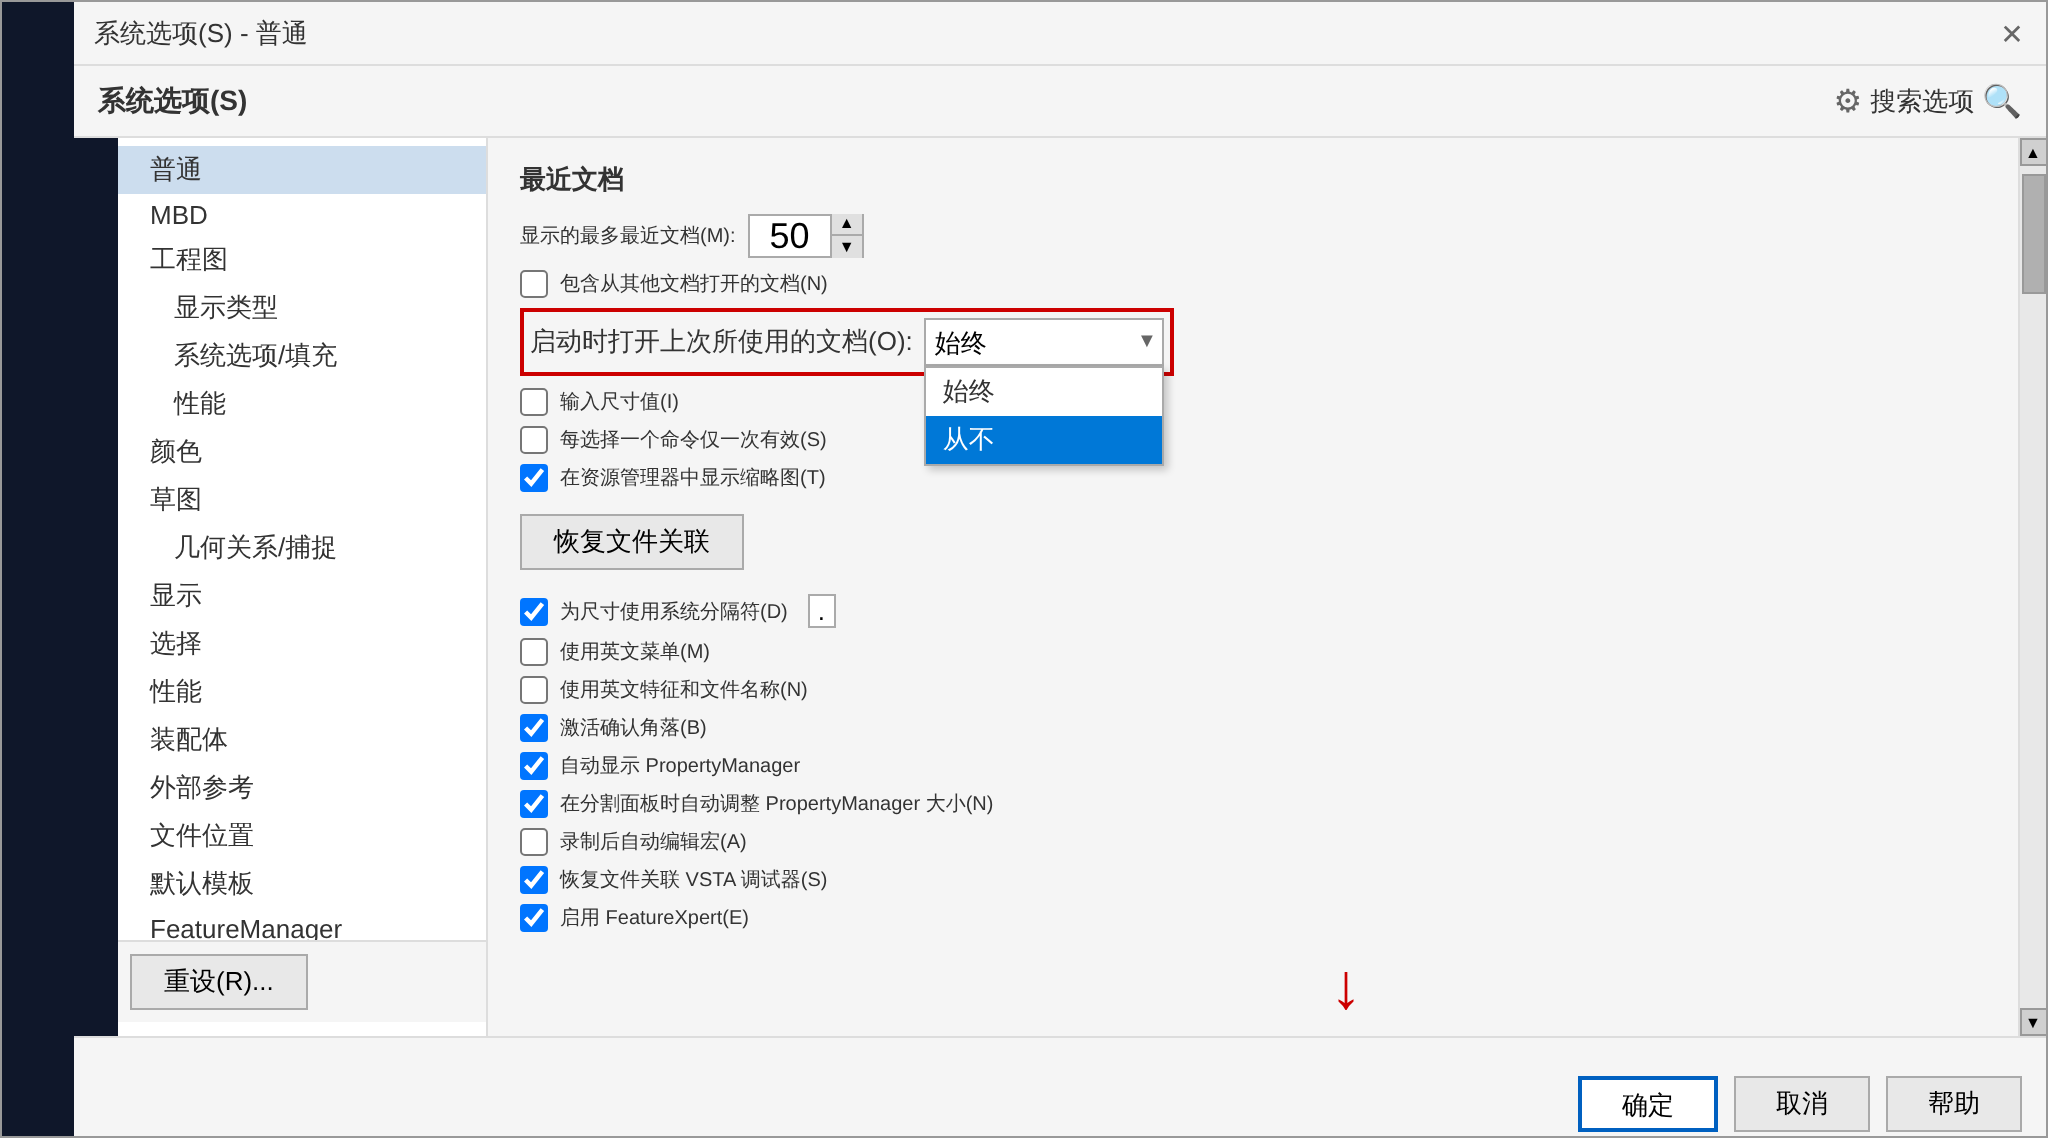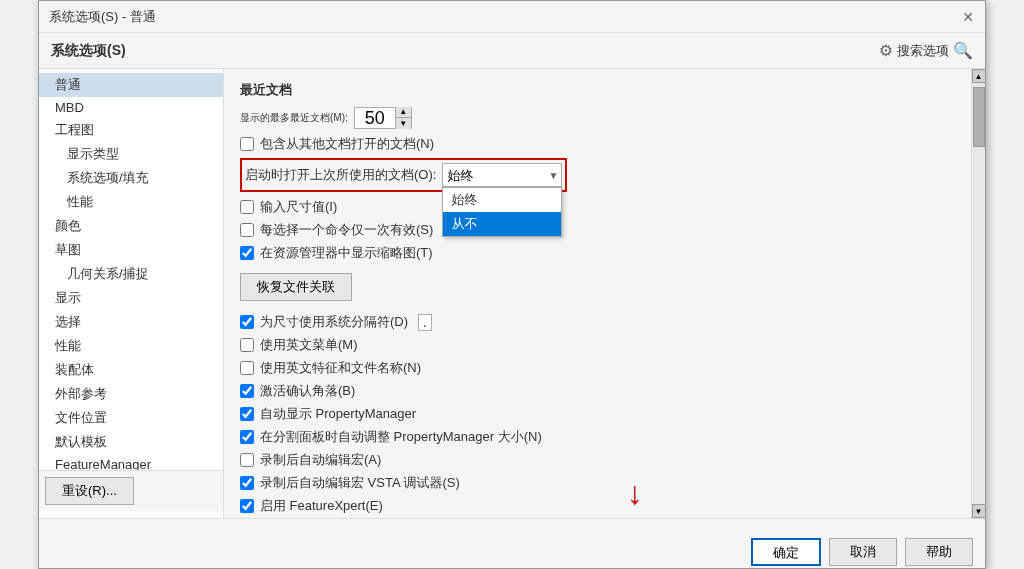--- a/index.html
+++ b/index.html
@@ -7,27 +7,28 @@
       font-family: "Microsoft YaHei", "SimHei", sans-serif;
       font-size: 13px;
       background: #f0f0f0;
       display: flex;
       align-items: center;
       justify-content: center;
       min-height: 100vh;
     }
 
     .window {
-      width: 948px;
+      width: 1024px;
       height: 569px;
       background: #0f172a;
       border: 1px solid #999;
       box-shadow: 2px 2px 8px rgba(0,0,0,0.3);
       display: flex;
       flex-direction: column;
+      padding-left: 36px;
     }
 
     
     .title-bar {
       background: #f5f5f5;
       border-bottom: 1px solid #ddd;
       display: flex;
       align-items: center;
       justify-content: space-between;
       padding: 6px 10px;
@@ -85,20 +86,21 @@
     .search-icon-magnify {
       font-size: 16px;
       color: #666;
     }
 
     
     .main-content {
       display: flex;
       flex: 1;
       overflow: hidden;
+      margin-left: 22px;
     }
 
     
     .sidebar {
       width: 185px;
       background: #fff;
       border-right: 1px solid #ddd;
       overflow-y: auto;
       padding: 4px 0;
       position: relative;
@@ -186,21 +188,21 @@
       display: flex;
       align-items: center;
       gap: 6px;
       margin-bottom: 5px;
     }
     .checkbox-row input[type=checkbox] {
       width: 14px;
       height: 14px;
     }
     .checkbox-row label {
-      font-size: 13px;
+      font-size: 10px;
       color: #333;
     }
 
     
     .dropdown-row {
       display: flex;
       align-items: center;
       margin-bottom: 6px;
       gap: 6px;
       position: relative;
@@ -477,21 +479,21 @@
         <label for="cb_resizepm">在分割面板时自动调整 PropertyManager 大小(N)</label>
       </div>
 
       <div class="checkbox-row">
         <input type="checkbox" id="cb_macro" style="">
         <label for="cb_macro">录制后自动编辑宏(A)</label>
       </div>
 
       <div class="checkbox-row">
         <input type="checkbox" id="cb_vsta" checked="" style="">
-        <label for="cb_vsta">录制后自动编辑宏 VSTA 调试器(S)</label>
+        <label for="cb_vsta">恢复文件关联 VSTA 调试器(S)</label>
       </div>
 
       <div class="checkbox-row">
         <input type="checkbox" id="cb_fx" checked="" style="">
         <label for="cb_fx">启用 FeatureXpert(E)</label>
       </div>
 
     </div>
 
     <div class="content-scroll">

